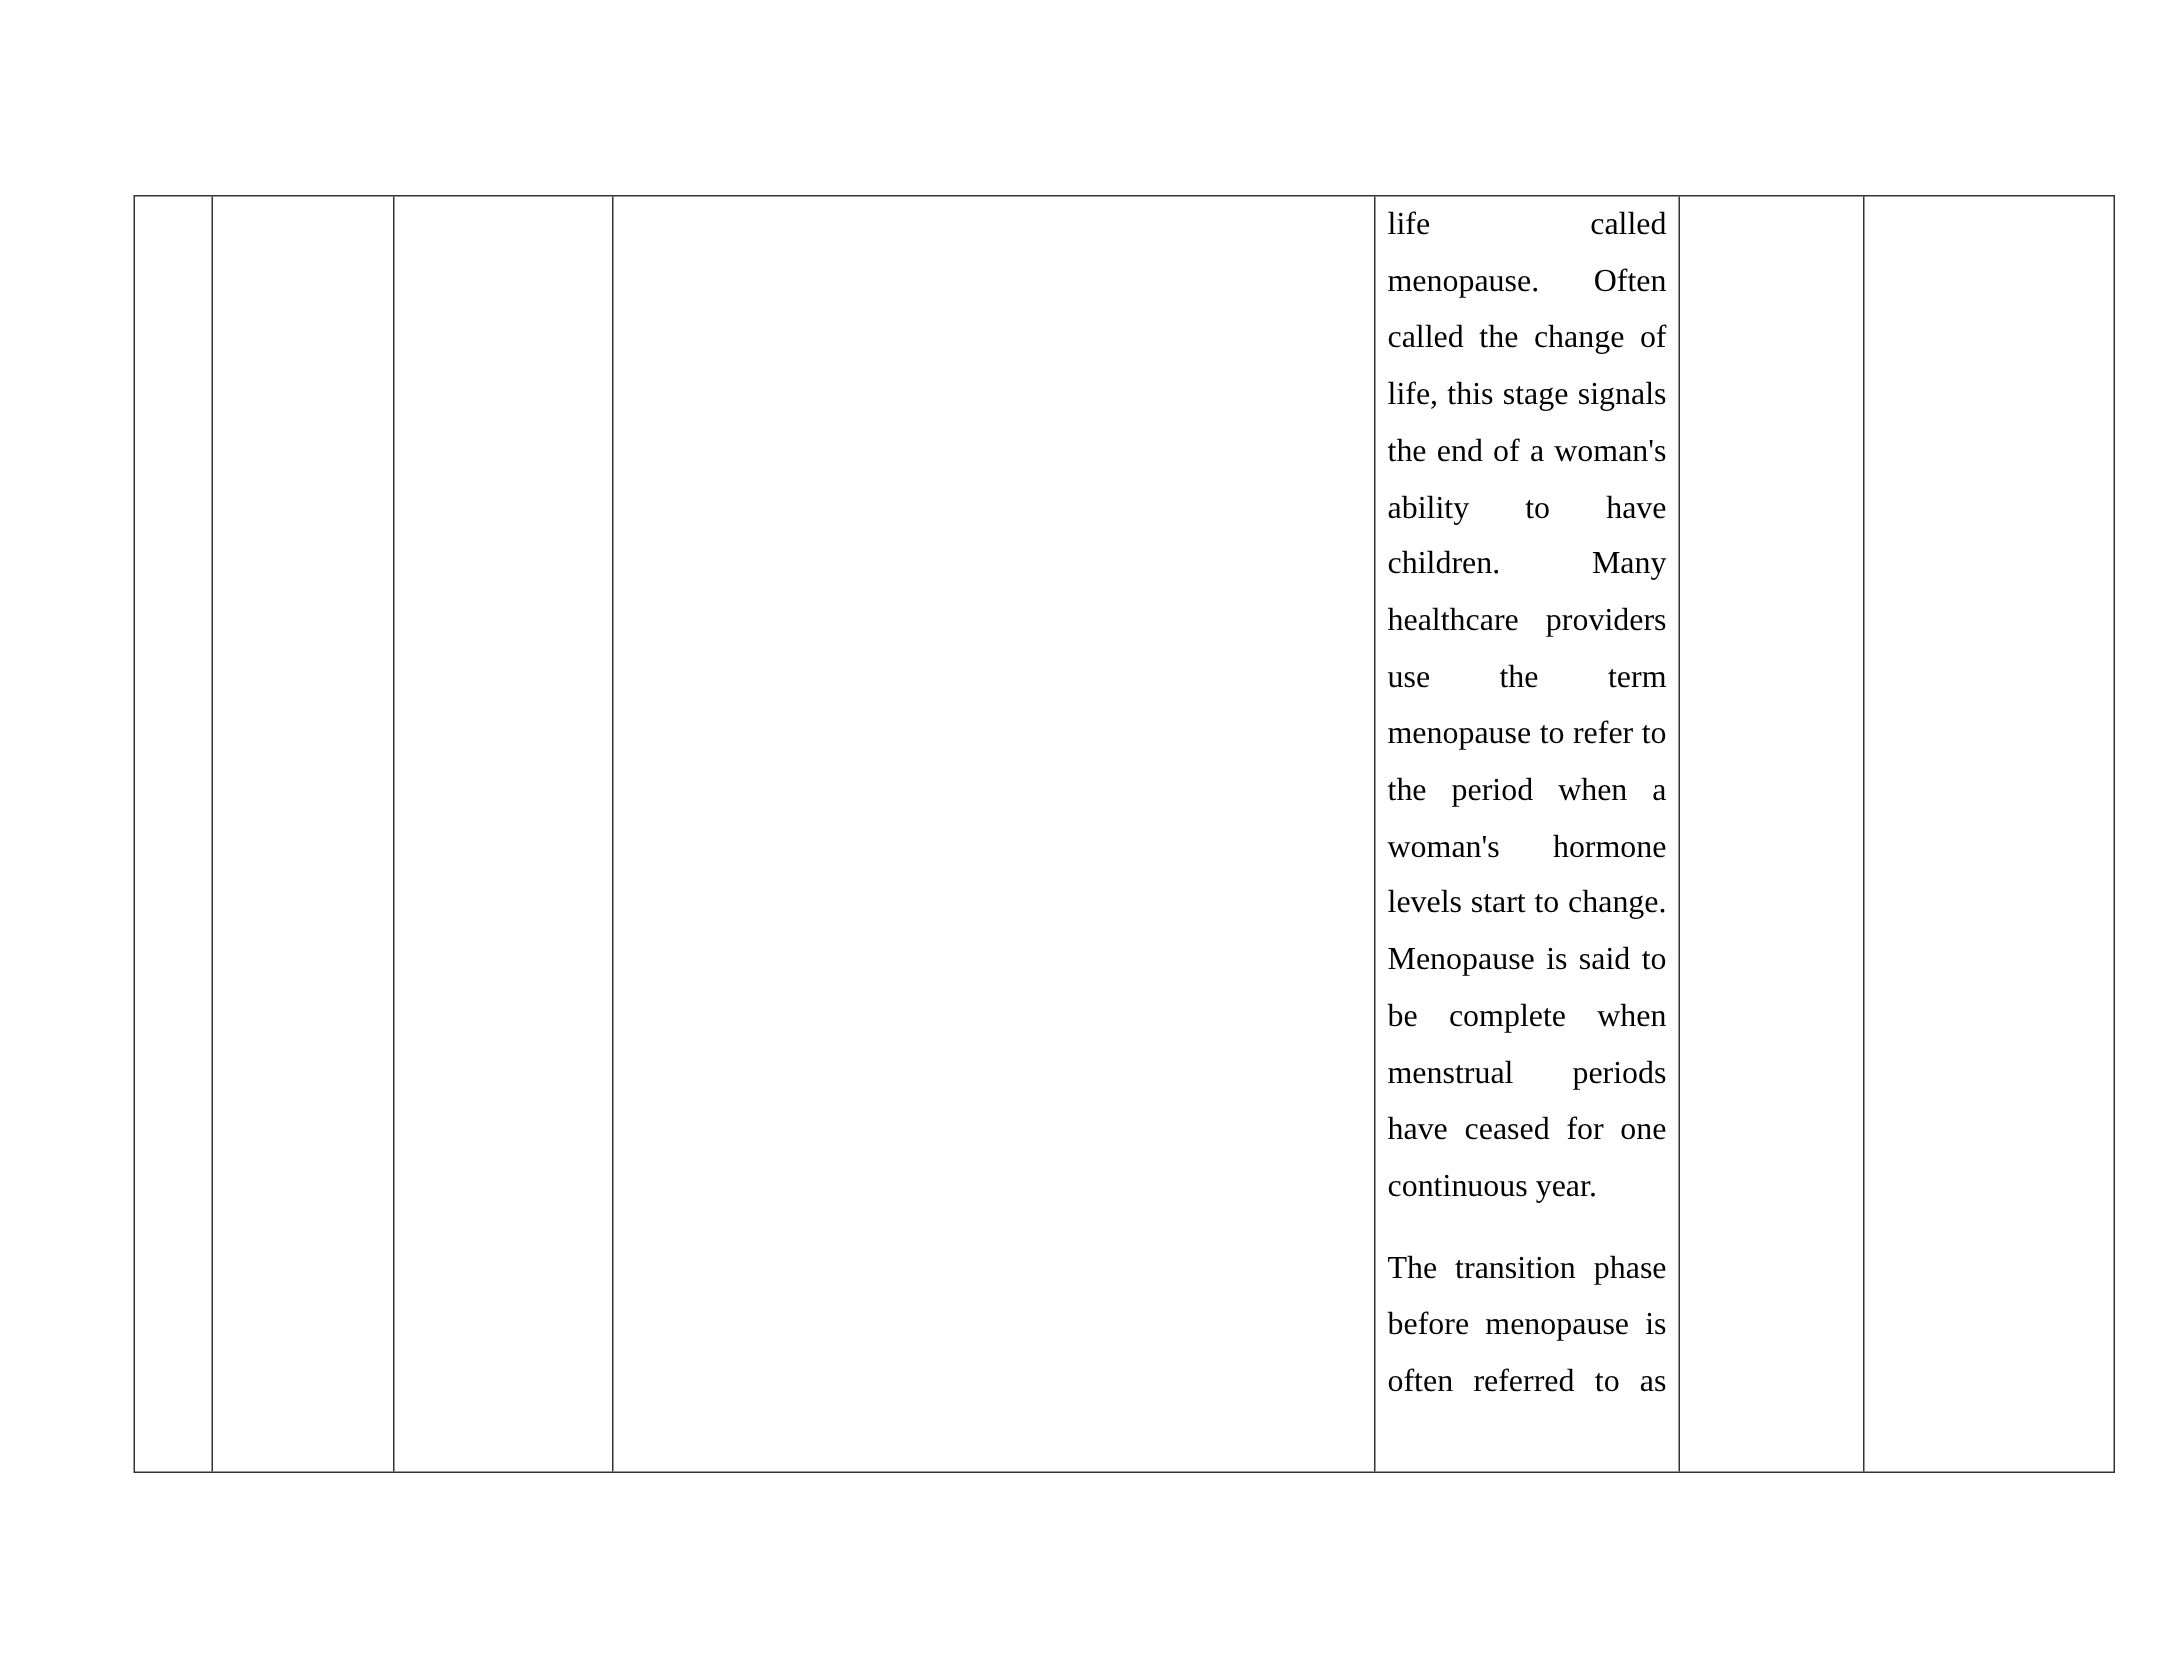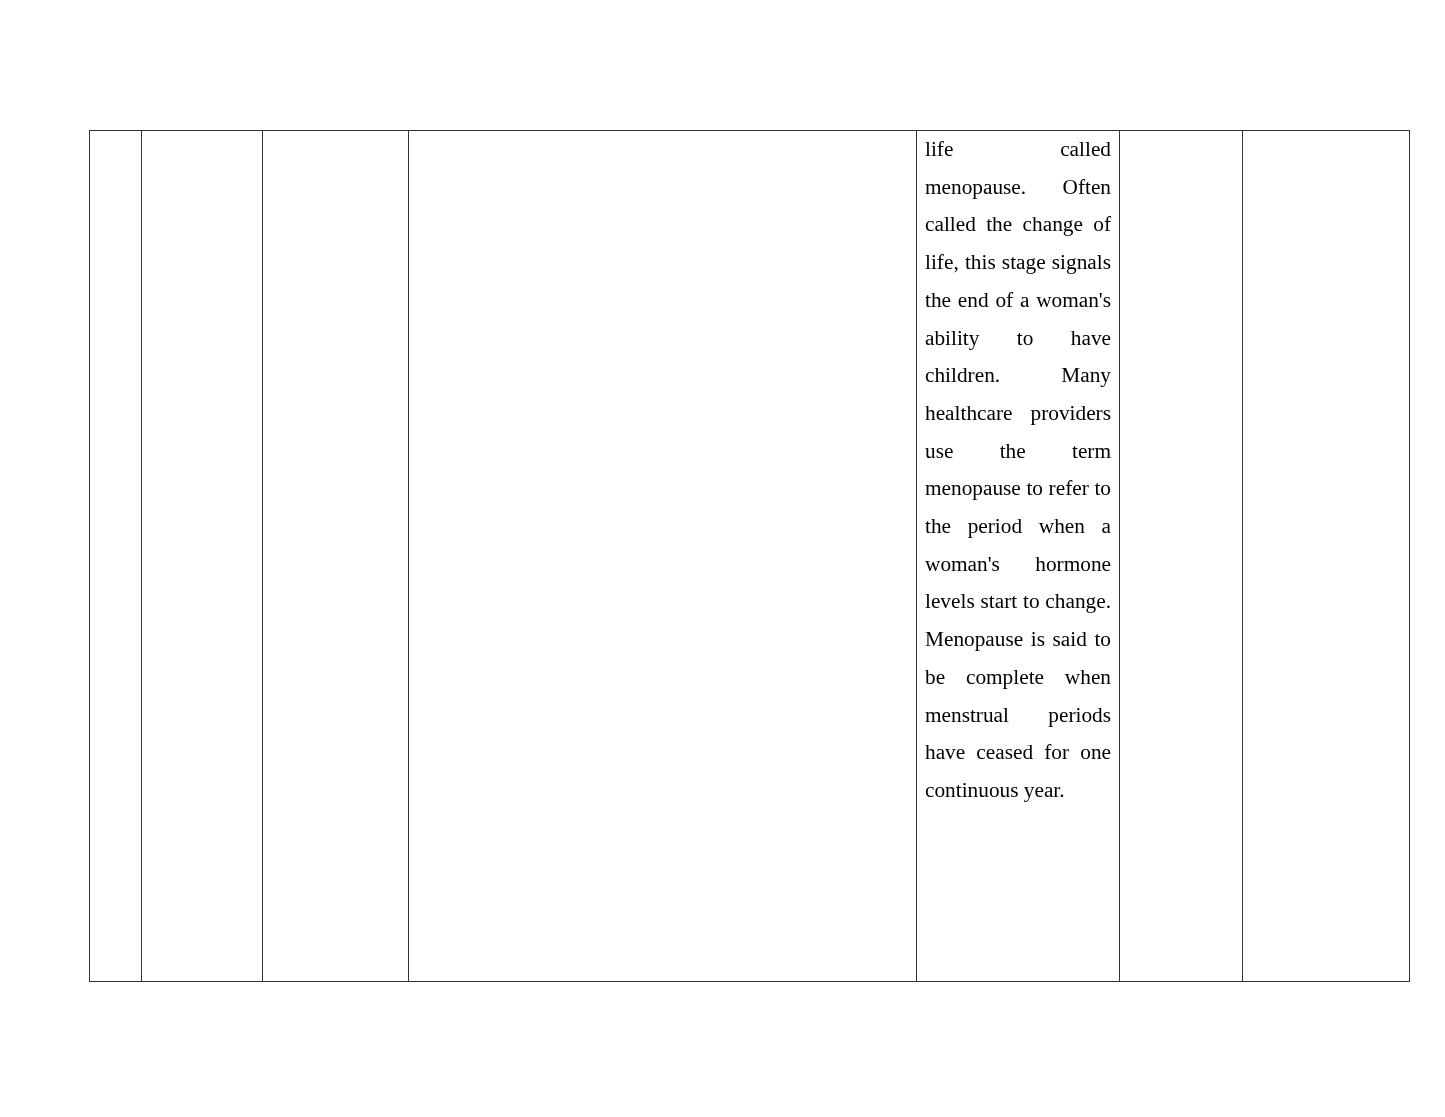--- a/index.html
+++ b/index.html
@@ -65,17 +65,18 @@
 <body>
 
 <div class="page">
   <div class="doc-table">
     <div class="cell col-1"></div>
     <div class="cell col-2"></div>
     <div class="cell col-3"></div>
     <div class="cell col-4"></div>
     <div class="cell col-5 text-cell">
       <p>life called menopause. Often called the change of life, this stage signals the end of a woman's ability to have children. Many healthcare providers use the term menopause to refer to the period when a woman's hormone levels start to change. Menopause is said to be complete when menstrual periods have ceased for one continuous year.</p>
+      <p class="continued">The transition phase before menopause is often referred to as</p>
     </div>
     <div class="cell col-6"></div>
     <div class="cell col-7"></div>
   </div>
 </div>
 
 </body></html>

